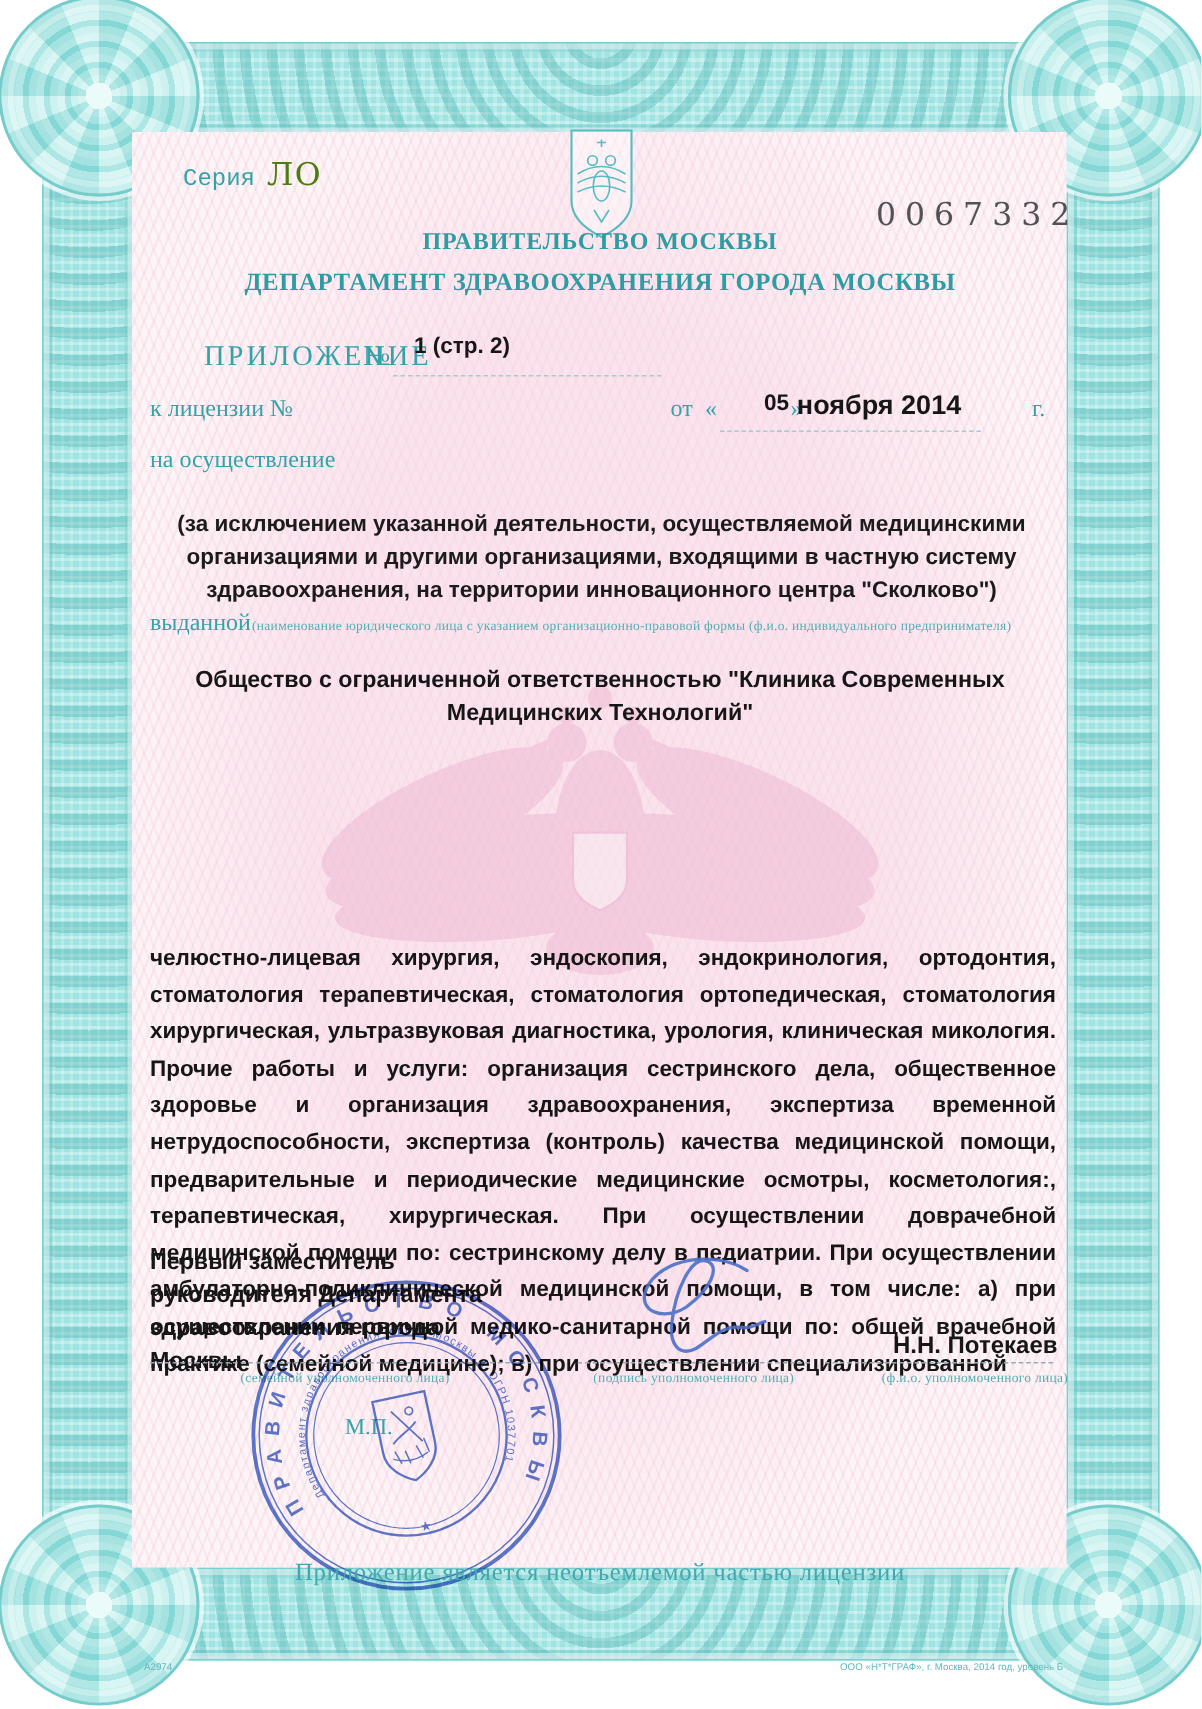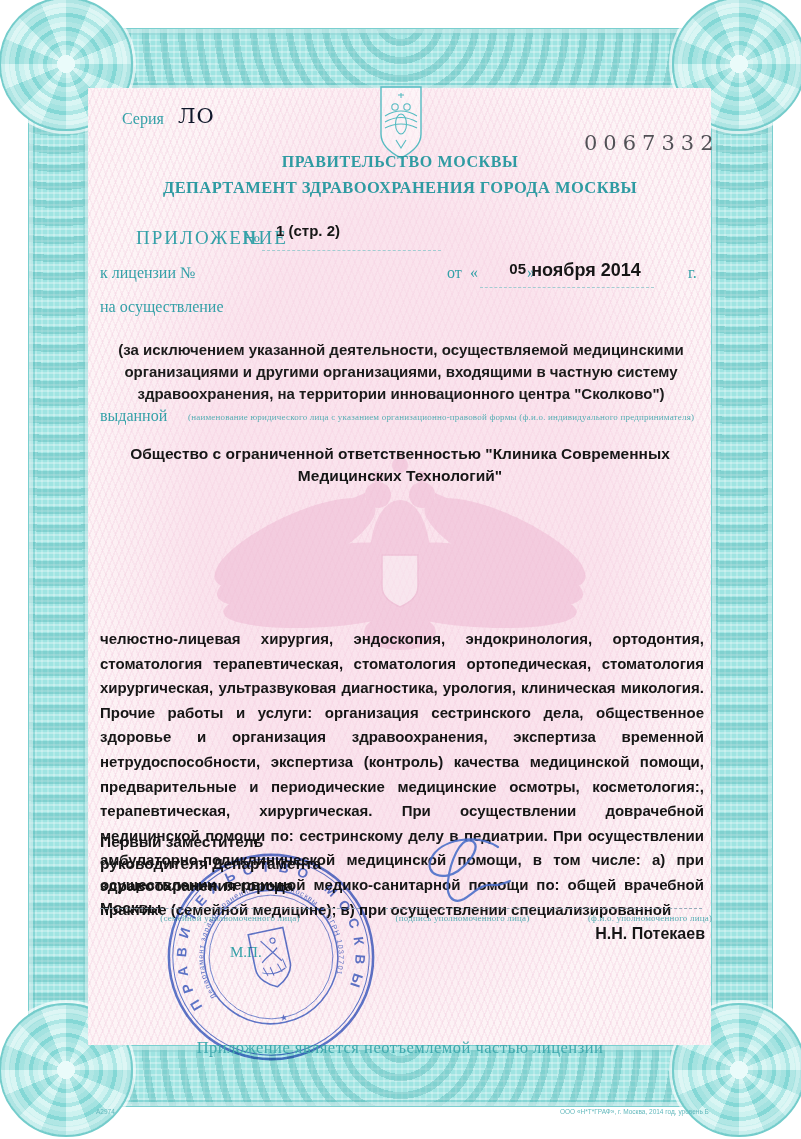--- a/index.html
+++ b/index.html
@@ -43,22 +43,22 @@
   }
   .watermark{position:absolute;left:175px;top:425px;width:450px;height:235px;opacity:.5;}
   
   .abs{position:absolute;}
   .teal{color:#35a1a8;}
   .teal-sm{color:#56aeb4;font-size:9px;letter-spacing:.2px;}
   .filled{font-family:"Liberation Sans", sans-serif;font-weight:700;color:#161616;}
   .centered{left:92px;width:616px;text-align:center;}
   .uline{border-bottom:1px dashed #a4ccd2;}
   
-  .series-label{left:122px;top:110px;font-size:16px;}
-  .series-value{left:178px;top:104px;font-size:21px;color:#0f172a;letter-spacing:1px;font-family:"DejaVu Serif", serif;}
+  .series-label{left:122px;top:110px;font-size:16px;font-family:Liberation Mono, monospace;}
+  .series-value{left:178px;top:104px;font-size:21px;color:#4d7c0f;letter-spacing:1px;font-family:"DejaVu Serif", serif;}
   .serial{left:584px;top:103px;font-size:21px;color:#515156;letter-spacing:6px;font-family:"DejaVu Serif", serif;margin-top:28px;}
   .crest{left:377px;top:84px;width:48px;height:78px;}
   .gov{top:153px;font-size:16px;font-weight:700;color:#2f9ba2;letter-spacing:.6px;}
   .dept{top:178px;font-size:16.5px;font-weight:700;color:#2f9ba2;letter-spacing:.4px;}
   
   .att-label{left:100px;top:227px;font-size:19px;letter-spacing:2px;margin-left:36px;}
   .att-nosign{left:242px;top:227px;font-size:19px;}
   .att-box{left:262px;top:222px;width:165px;height:28px;font-size:15px;padding-left:14px;}
   .lic-label{left:100px;top:264px;font-size:16px;text-align:right;}
   .lic-box{left:218px;top:260px;width:216px;height:27px;font-size:15px;padding-left:8px;}
@@ -66,28 +66,28 @@
   .q-open{left:470px;top:264px;font-size:16px;}
   .day-box{left:480px;top:260px;width:42px;height:27px;font-size:15px;text-align:right;padding-left:4px;}
   .q-close{left:527px;top:264px;font-size:16px;}
   .my-box{left:518px;top:260px;width:136px;height:27px;font-size:18px;text-align:center;}
   .year-sfx{left:688px;top:264px;font-size:16px;}
   .carry{left:100px;top:298px;font-size:16px;}
   .act-title{top:317px;font-size:16px;}
   .act-note{left:95px;top:339px;width:612px;text-align:center;font-family:"Liberation Sans", sans-serif;
             font-size:15px;line-height:22px;color:#1b1b1b;font-weight:bold;}
   .issued{left:100px;top:407px;font-size:16px;}
-  .issued-hint{left:188px;top:412px;width:520px;}
+  .issued-hint{left:168px;top:412px;width:520px;}
   .org-name{top:443px;font-size:15.5px;line-height:22px;}
   .addr{left:100px;top:553px;width:610px;font-size:15.5px;line-height:23px;}
   .addr .filled{font-size:15px;}
   .services{left:100px;top:627px;width:604px;font-size:15px;line-height:24.6px;text-align:justify;}
   
   .signer-title{left:100px;top:831px;width:240px;font-size:15.5px;line-height:22px;}
-  .signer-name{left:545px;top:889px;width:160px;text-align:right;font-size:16px;margin-top:36px;}
+  .signer-name{left:545px;top:889px;width:160px;text-align:right;font-size:16px;}
   .sig-line{position:absolute;top:908px;border-bottom:1px dashed #93aab8;height:0;}
   .sig-line.l1{left:100px;width:260px;} .sig-line.l2{left:385px;width:155px;} .sig-line.l3{left:550px;width:152px;}
   .cap{position:absolute;top:913px;text-align:center;}
   .cap.c1{left:100px;width:260px;} .cap.c2{left:385px;width:155px;} .cap.c3{left:574px;width:152px;}
   .seal-mark{left:230px;top:944px;font-size:15px;}
   .signature-svg{left:398px;top:833px;width:150px;height:82px;}
   .stamp{left:163px;top:849px;width:216px;height:216px;opacity:.82;transform:rotate(-12deg);mix-blend-mode:multiply;}
   .footer-note{top:1038px;font-size:16.5px;color:#3fa9ae;letter-spacing:.5px;}
   .pcl{left:96px;top:1108px;font-size:6.5px;color:#63b9bd;font-family:"Liberation Sans", sans-serif;}
   .pcr{left:560px;top:1108px;font-size:6.5px;color:#63b9bd;font-family:"Liberation Sans", sans-serif;}

